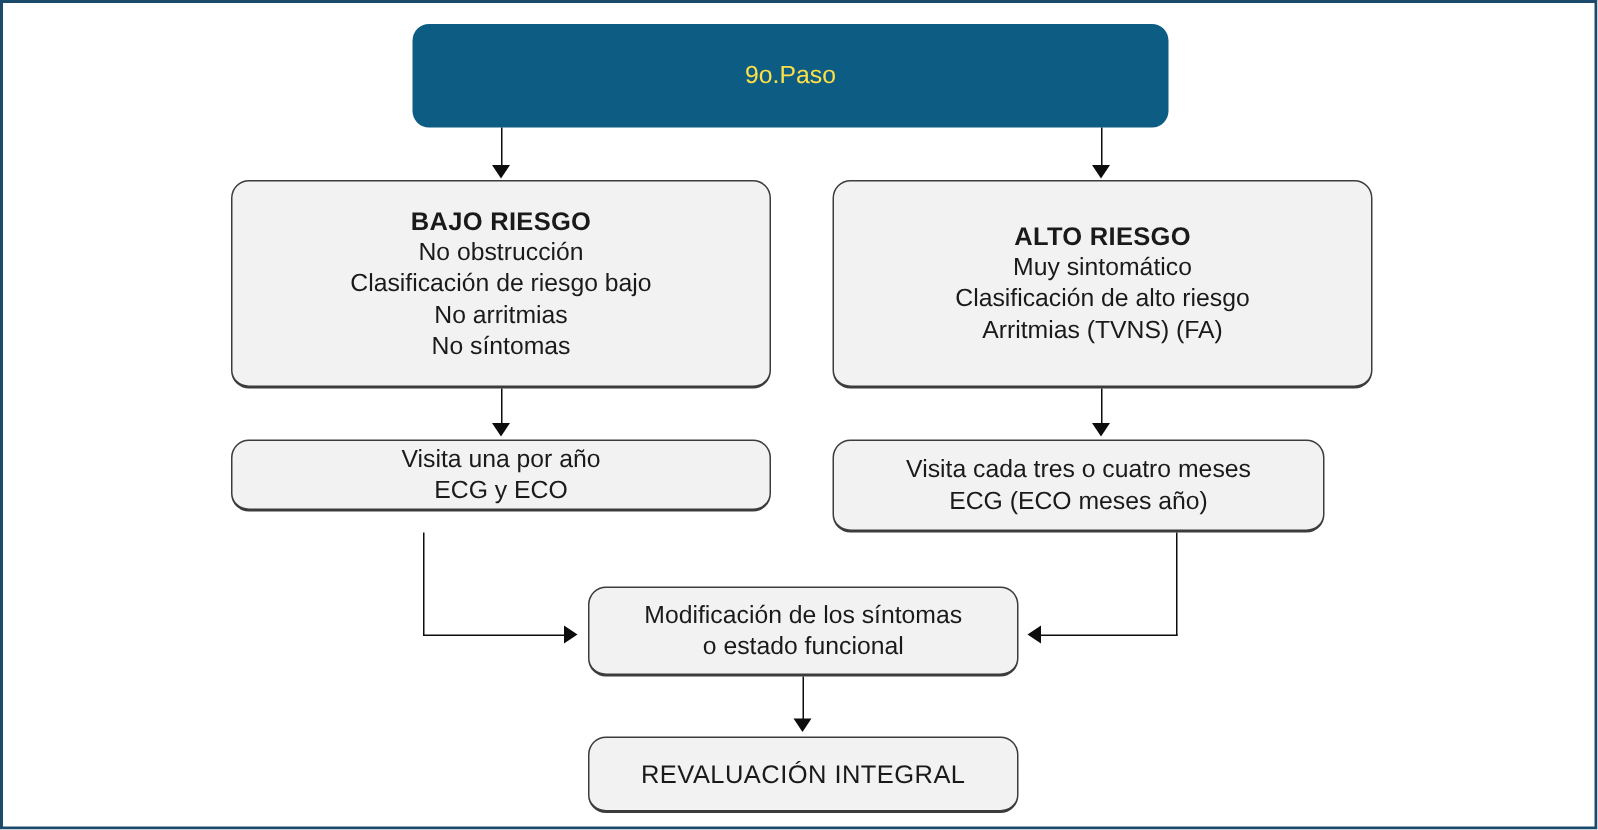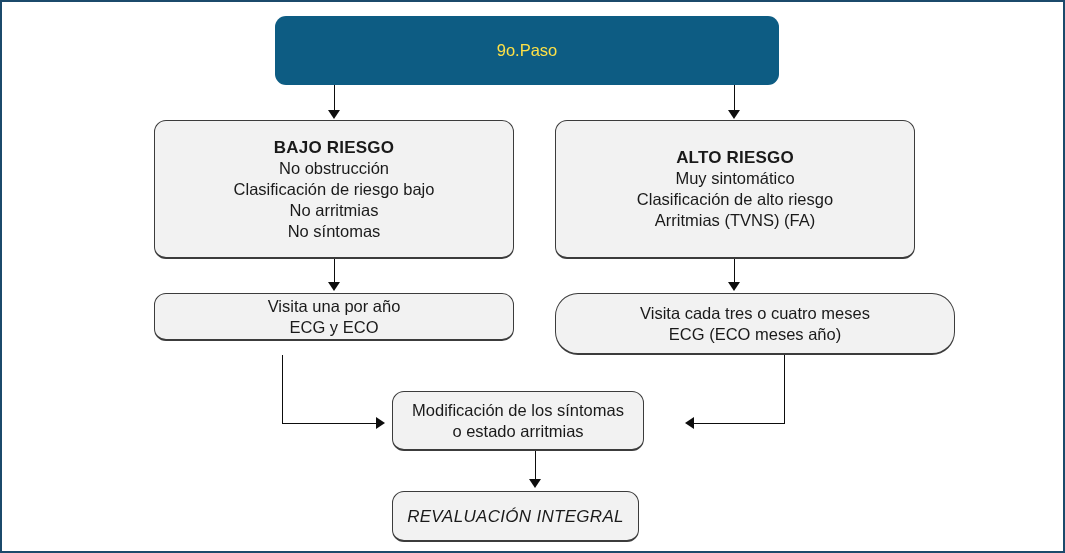--- a/index.html
+++ b/index.html
@@ -113,38 +113,38 @@
   <div class="arrow-down" style="left:326px; top:280px;"></div>
 
   <div class="vline" style="left:732px; top:257px; height:25px;"></div>
   <div class="arrow-down" style="left:726px; top:280px;"></div>
 
   <div class="node node-plain" style="left:152px; top:291px; width:360px; height:48px;">
     <span class="line">Visita una por año</span>
     <span class="line">ECG y ECO</span>
   </div>
 
-  <div class="node node-plain" style="left:553px; top:291px; width:400px; height:62px;border-radius:23px;">
+  <div class="node node-plain" style="left:553px; top:291px; width:328px; height:62px;">
     <span class="line">Visita cada tres o cuatro meses</span>
     <span class="line">ECG (ECO meses año)</span>
   </div>
 
   <div class="vline" style="left:280px; top:353px; height:69px;"></div>
   <div class="hline" style="left:280px; top:421px; width:98px;"></div>
   <div class="arrow-right" style="left:374px; top:415px;"></div>
 
   <div class="vline" style="left:782px; top:353px; height:69px;"></div>
   <div class="hline" style="left:690px; top:421px; width:93px;"></div>
   <div class="arrow-left" style="left:683px; top:415px;"></div>
 
-  <div class="node node-plain" style="left:390px; top:389px; width:252px; height:60px;">
+  <div class="node node-plain" style="left:390px; top:389px; width:287px; height:60px;">
     <span class="line">Modificación de los síntomas</span>
-    <span class="line">o estado arritmias</span>
+    <span class="line">o estado funcional</span>
   </div>
 
   <div class="vline" style="left:533px; top:449px; height:30px;"></div>
   <div class="arrow-down" style="left:527px; top:477px;"></div>
 
-  <div class="node node-plain" style="left:390px; top:489px; width:247px; height:51px;font-style:italic;">
+  <div class="node node-plain" style="left:390px; top:489px; width:287px; height:51px;">
     <span class="line caps">REVALUACIÓN INTEGRAL</span>
   </div>
 
 </div>
 
 </body></html>

